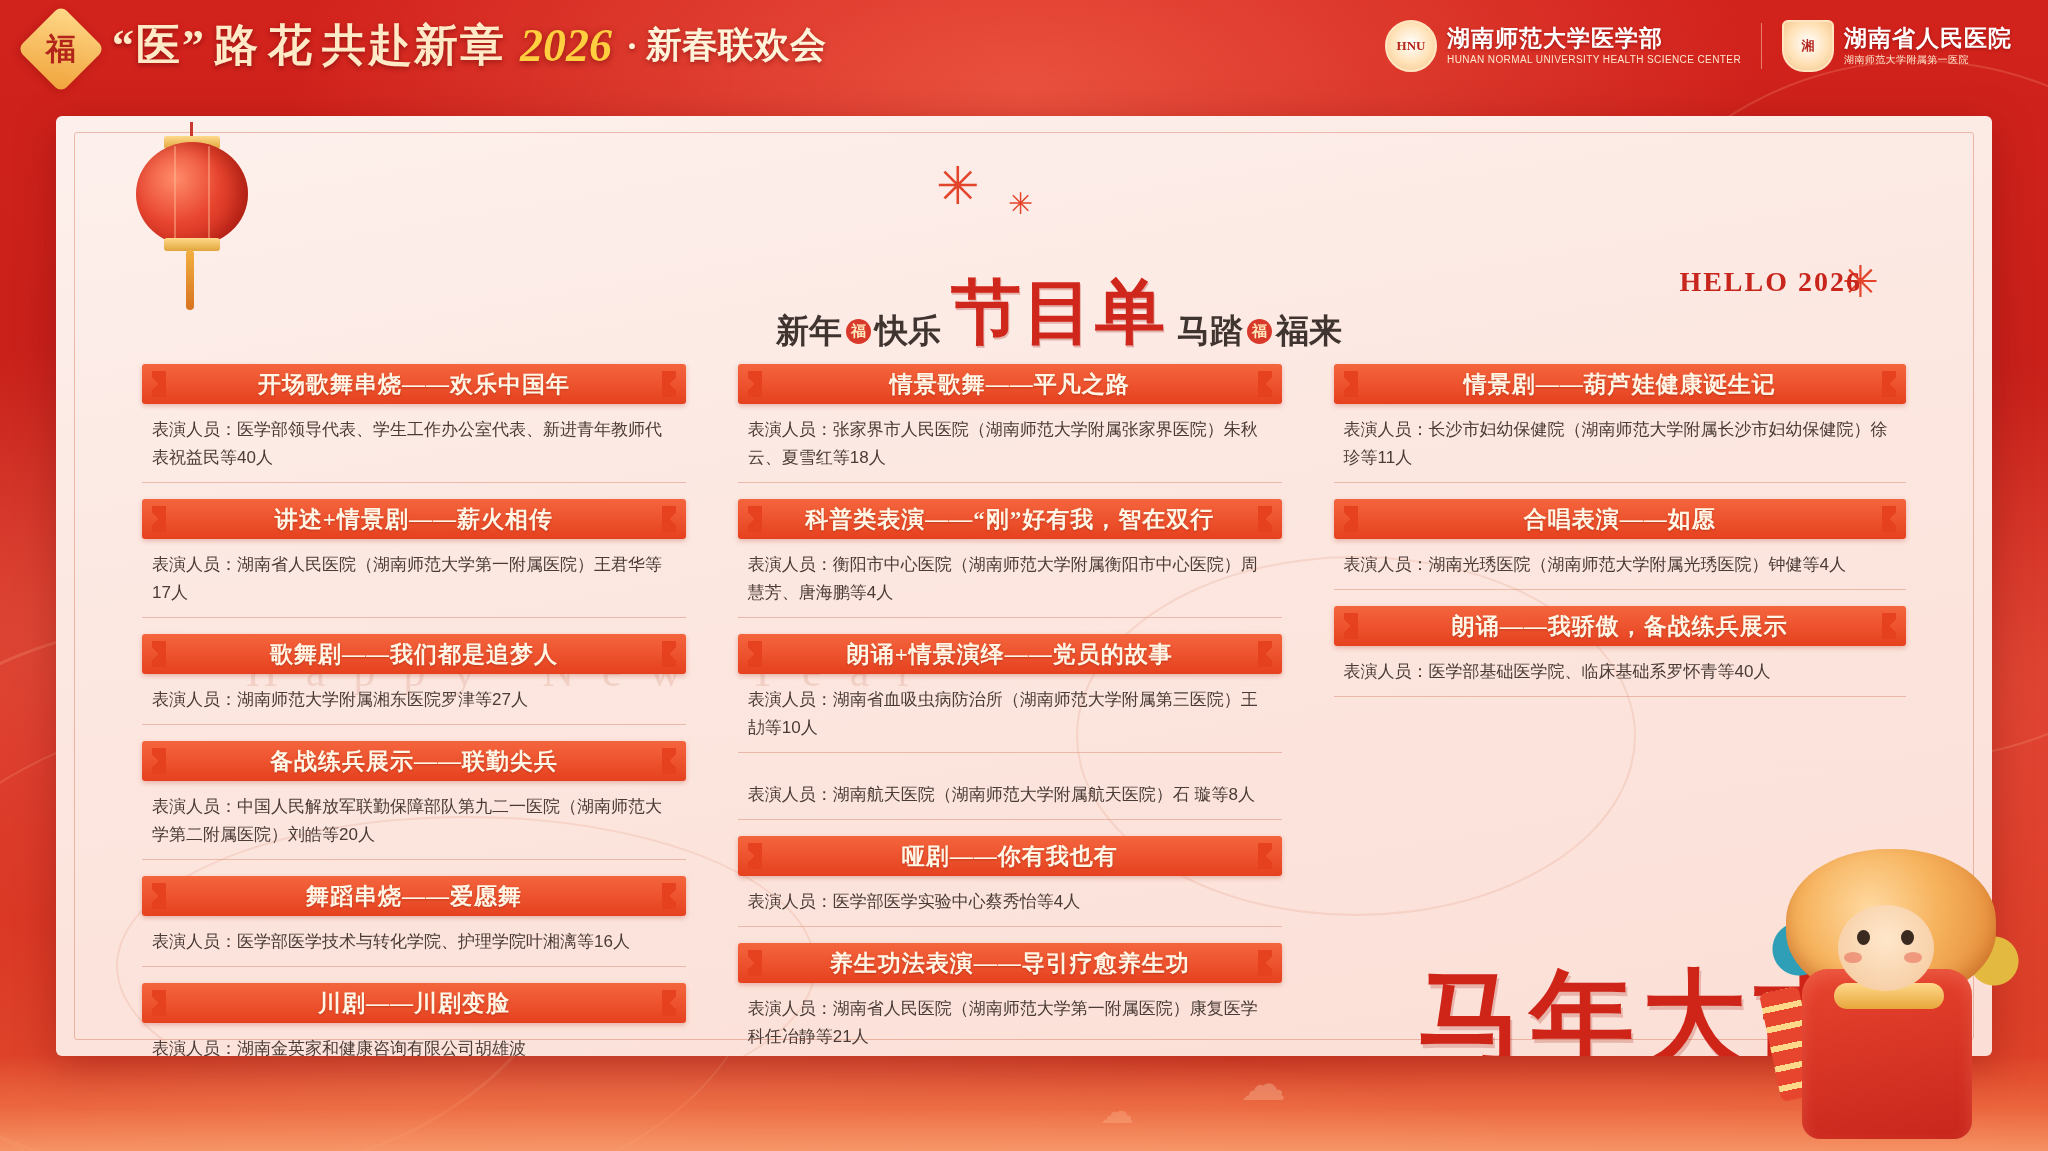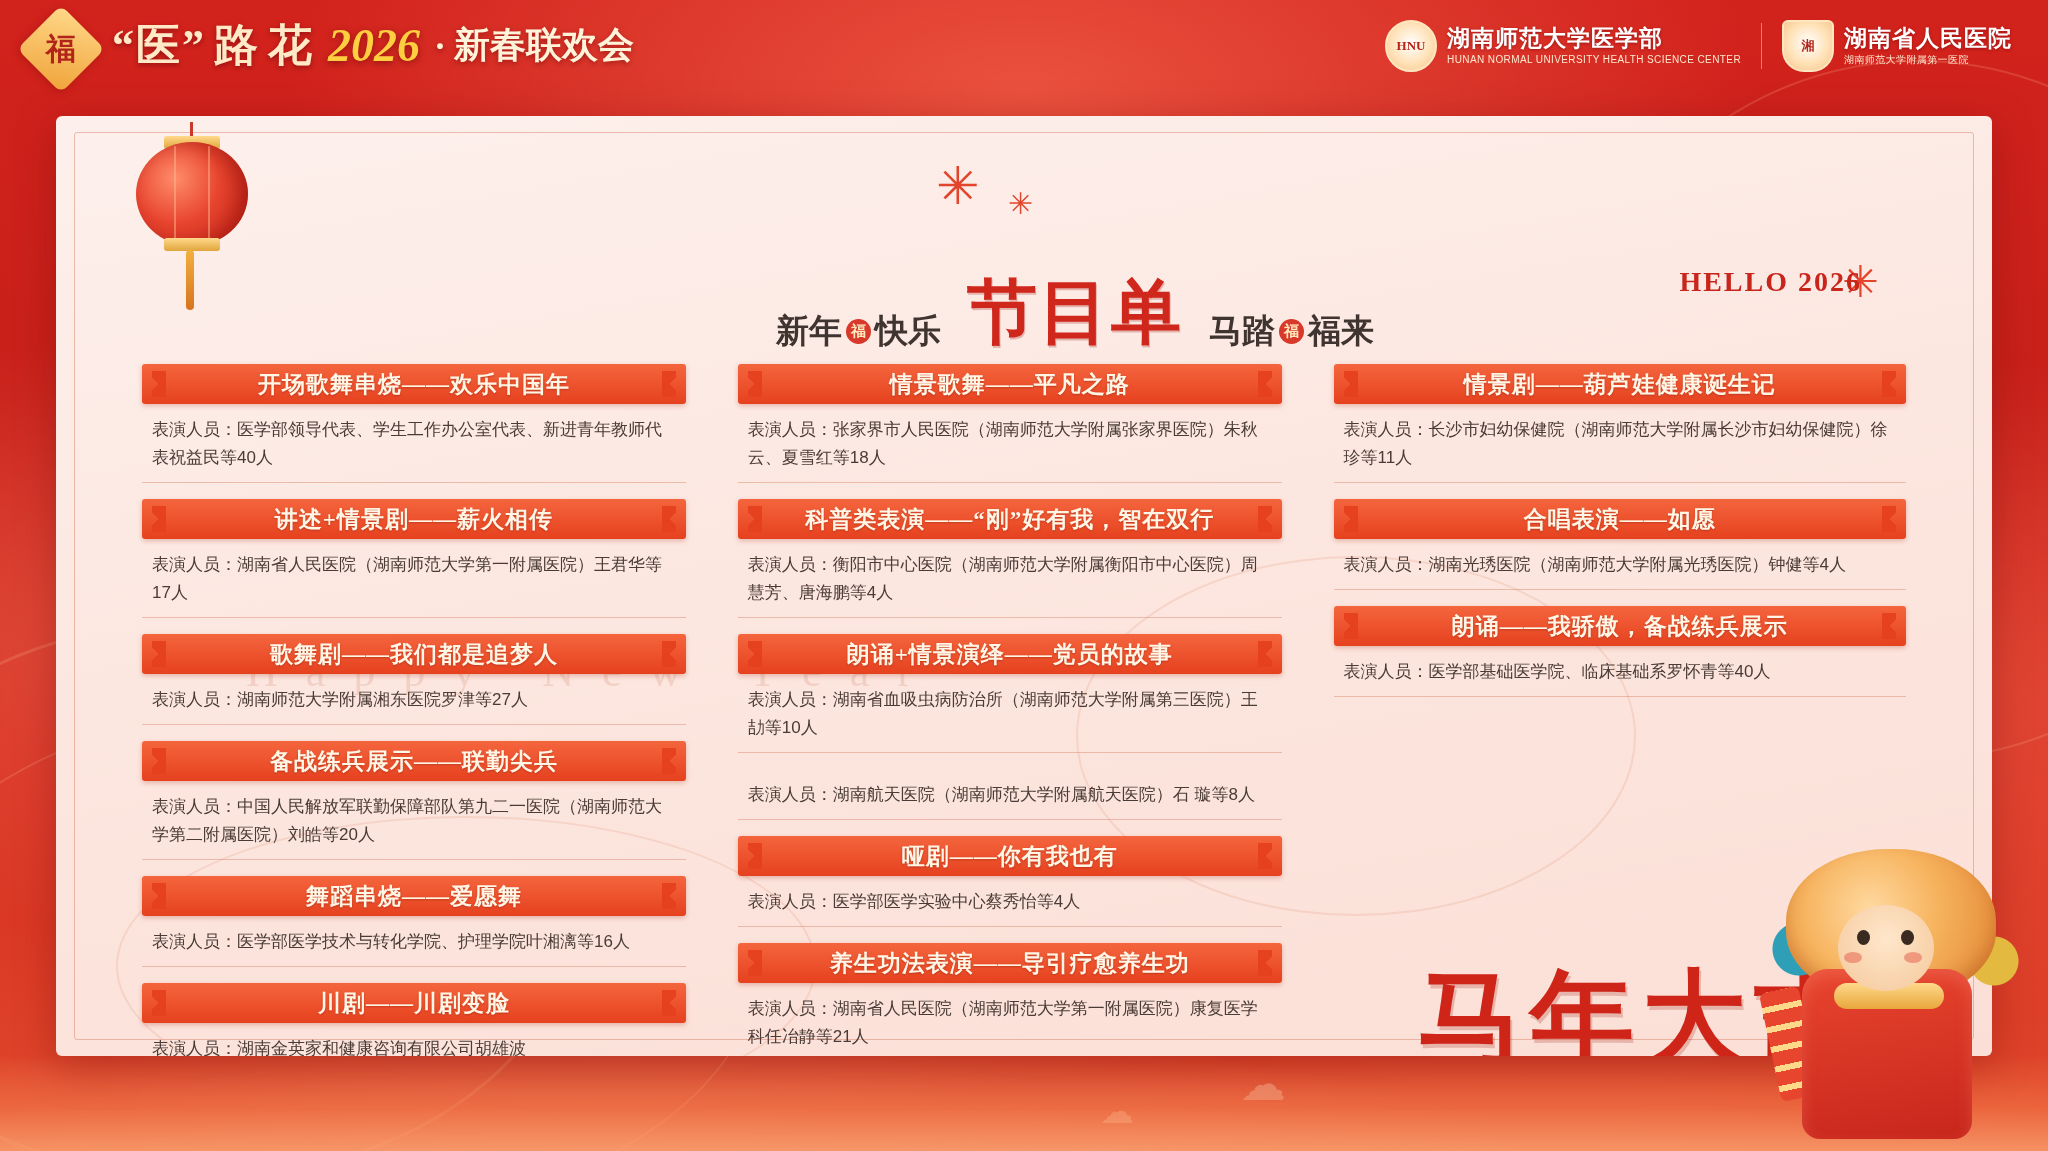--- a/index.html
+++ b/index.html
@@ -168,21 +168,21 @@
     position: absolute; left: 70px; top: 128px; width: 8px; height: 60px;
     background: linear-gradient(180deg,#f2b03f,#d8731f); border-radius: 4px;
   }
 
   
   .fw { position: absolute; color: #e2452c; pointer-events: none; }
 
   
   .headline {
     position: absolute; left: 720px; top: 150px;
-    display: flex; align-items: flex-end; gap: 26px;
+    display: flex; align-items: flex-end; gap: 10px;
     white-space: nowrap;
   }
   .hl-small {
     font-family: "Liberation Serif", serif;
     font-size: 33px; font-weight: bold; color: #3f3430;
     display: flex; align-items: center; gap: 4px;
     padding-bottom: 6px;
   }
   .fu-chip {
     display: inline-flex; align-items: center; justify-content: center;
@@ -324,20 +324,21 @@
 
 <div class="header">
   <div class="fu-badge">
     <span>福</span>
   </div>
 
   <div class="title-wrap">
     <span class="title-main">“医”</span>
     <span class="title-main hl">路</span>
     <span class="title-main hl">花</span>
+    <span class="title-main">共赴新章</span>
     <span class="title-year">2026</span>
     <span class="title-sub">·</span>
     <span class="title-sub">新春联欢会</span>
   </div>
 
   <div class="logos">
     <div class="logo-block">
       <div class="logo-mark">
         <span>HNU</span>
       </div>

